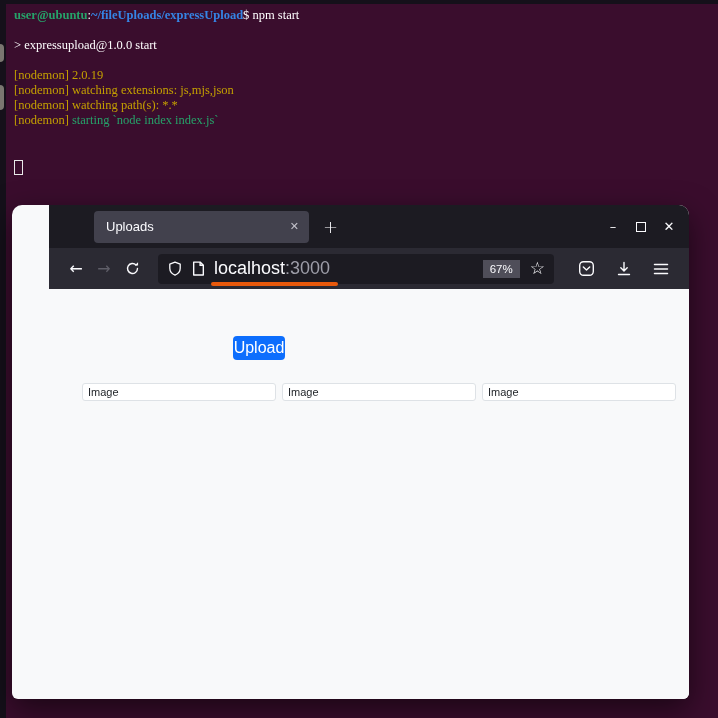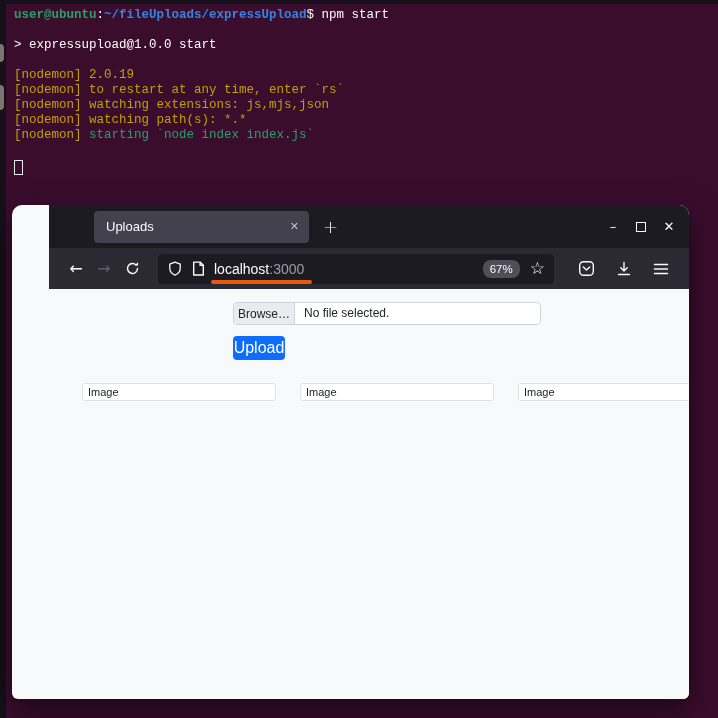--- a/index.html
+++ b/index.html
@@ -4,21 +4,21 @@
 <style>
   * { margin:0; padding:0; box-sizing:border-box; }
   html,body { width:718px; height:718px; overflow:hidden; }
   body { background:#15101a; font-family:"Liberation Sans", sans-serif; position:relative; }
 
   
   .terminal {
     position:absolute; left:6px; top:4px; width:712px; height:714px;
     background:#3a0d2d;
   }
-  .terminal-output { padding:4px 0 0 8px; font-family:Liberation Mono, monospace; font-size:12.5px; }
+  .terminal-output { padding:4px 0 0 8px; font-family:Liberation Serif, serif; font-size:12.5px; }
   .t-line { height:15px; line-height:15px; white-space:pre; }
   .c-green-bold { color:#26a269; font-weight:bold; }
   .c-blue-bold  { color:#3584e4; font-weight:bold; }
   .c-white  { color:#ffffff; }
   .c-yellow { color:#c4a000; }
   .c-green  { color:#26a269; }
   .t-cursor { position:absolute; left:8px; top:156px; width:9px; height:15px; border:1.5px solid #e9e9e9; }
 
   .dock-sliver { position:absolute; left:0; width:4px; background:#8c8880; border-radius:0 4px 4px 0; opacity:.85; }
   .dock-sliver.s1 { top:44px; height:18px; }
@@ -47,26 +47,26 @@
   .toolbar { height:41px; background:#2b2a33; display:flex; align-items:center; padding:0 13px; }
   .nav-btn { width:28px; text-align:center; font-size:16px; color:#fbfbfe; font-family:"DejaVu Sans",sans-serif; }
   .nav-btn.disabled { color:#5f5e68; }
   .nav-btn.reload { display:flex; align-items:center; justify-content:center; }
 
   .urlbar {
     margin-left:12px; width:396px; height:30px; background:#1c1b22; border-radius:4px;
     display:flex; align-items:center; padding:0 9px; position:relative;
   }
   .urlbar .icon { display:flex; align-items:center; }
-  .url-text { margin-left:9px; font-size:14px; position:relative; white-space:nowrap; }
+  .url-text { margin-left:9px; font-size:18px; position:relative; white-space:nowrap; }
   .url-host { color:#fbfbfe; }
   .url-port { color:#9d9da8; }
   .url-underline { position:absolute; left:-3px; right:-8px; bottom:-7px; height:4px; background:#e8590c; border-radius:2px; }
   .url-spacer { flex:1; }
-  .zoom-badge { background:#4f4e59; color:#fbfbfe; font-size:11.5px; border-radius:8px; padding:3px 7px; }
+  .zoom-badge { background:#4f4e59; color:#fbfbfe; font-size:11.5px; border-radius:0; padding:3px 7px; }
   .star { color:#fbfbfe; font-size:17px; margin-left:10px; font-family:"DejaVu Sans",sans-serif; line-height:1; }
 
   .toolbar-right { margin-left:auto; display:flex; align-items:center; gap:21px; padding-right:7px; }
   .tb-icon { display:flex; align-items:center; }
 
   
   .page { position:relative; height:410px; background:#f8f9fa; color:#212529; }
   .file-input {
     position:absolute; left:184px; top:13px; width:308px; height:23px;
     background:#fff; border:1px solid #ced4da; border-radius:4px; display:flex; overflow:hidden;
@@ -74,37 +74,36 @@
   .browse-btn {
     width:61px; background:#e9ecef; border-right:1px solid #ced4da;
     font-size:12px; display:flex; align-items:center; justify-content:center; color:#212529;
   }
   .file-status { font-size:12px; line-height:21px; padding-left:9px; color:#212529; }
   .upload-btn {
     position:absolute; left:184px; top:47px; width:52px; height:24px;
     background:#0d6efd; color:#fff; font-size:16px; border:none; border-radius:4px;
     display:flex; align-items:center; justify-content:center;
   }
-  .cards-row { position:absolute; left:33px; top:94px; display:flex; gap:24px;justify-content:center; }
+  .cards-row { position:absolute; left:33px; top:94px; display:flex; gap:6px;justify-content:center; }
   .img-card {
     width:194px; height:18px; background:#fff; border:1px solid #dee2e6; border-radius:3px;
     font-size:11px; line-height:16px; padding-left:5px; color:#212529;
   }
 </style>
 </head>
 <body>
 
 <div class="terminal">
   <div class="terminal-output">
       <div class="t-line"><span class="c-green-bold">user@ubuntu</span><span class="c-white">:</span><span class="c-blue-bold">~/fileUploads/expressUpload</span><span class="c-white">$ npm start</span></div>
       <div class="t-line"> </div>
       <div class="t-line"><span class="c-white">&gt; expressupload@1.0.0 start</span></div>
       <div class="t-line"> </div>
       <div class="t-line"><span class="c-yellow">[nodemon] 2.0.19</span></div>
-      <div class="t-line"><span class="c-yellow">[nodemon] to restart at any time, enter `rs`</span></div>
       <div class="t-line"><span class="c-yellow">[nodemon] watching extensions: js,mjs,json</span></div>
       <div class="t-line"><span class="c-yellow">[nodemon] watching path(s): *.*</span></div>
       <div class="t-line"><span class="c-yellow">[nodemon] </span><span class="c-green">starting `node index index.js`</span></div>
     </div>
   <div class="t-cursor"></div>
 </div>
 
 <div class="dock-sliver s1"></div>
 <div class="dock-sliver s2"></div>
 
@@ -169,24 +168,20 @@
       </span>
       <span class="tb-icon">
         <svg width="16" height="14" viewBox="0 0 16 14">
             <path d="M1.5 2.5h13M1.5 7h13M1.5 11.5h13" stroke="#fbfbfe" stroke-width="1.5" stroke-linecap="round"></path>
           </svg>
       </span>
     </div>
   </div>
 
   <div class="page">
-    <div class="file-input">
-      <span class="browse-btn">Browse…</span>
-      <span class="file-status">No file selected.</span>
-    </div>
     <button class="upload-btn">Upload</button>
     <div class="cards-row">
         <div class="img-card">Image</div>
         <div class="img-card">Image</div>
         <div class="img-card">Image</div>
       </div>
   </div>
 
 </div>
 

